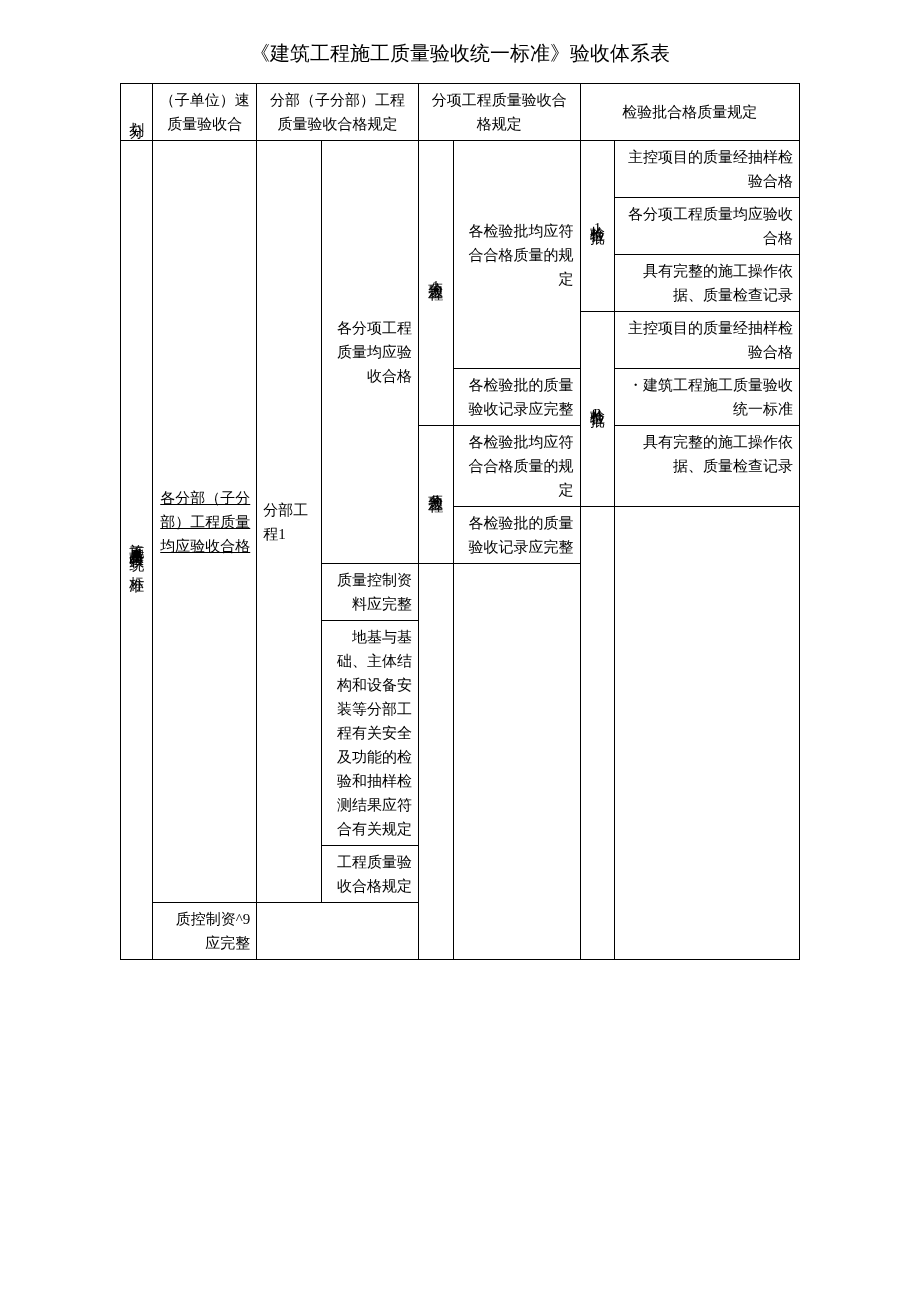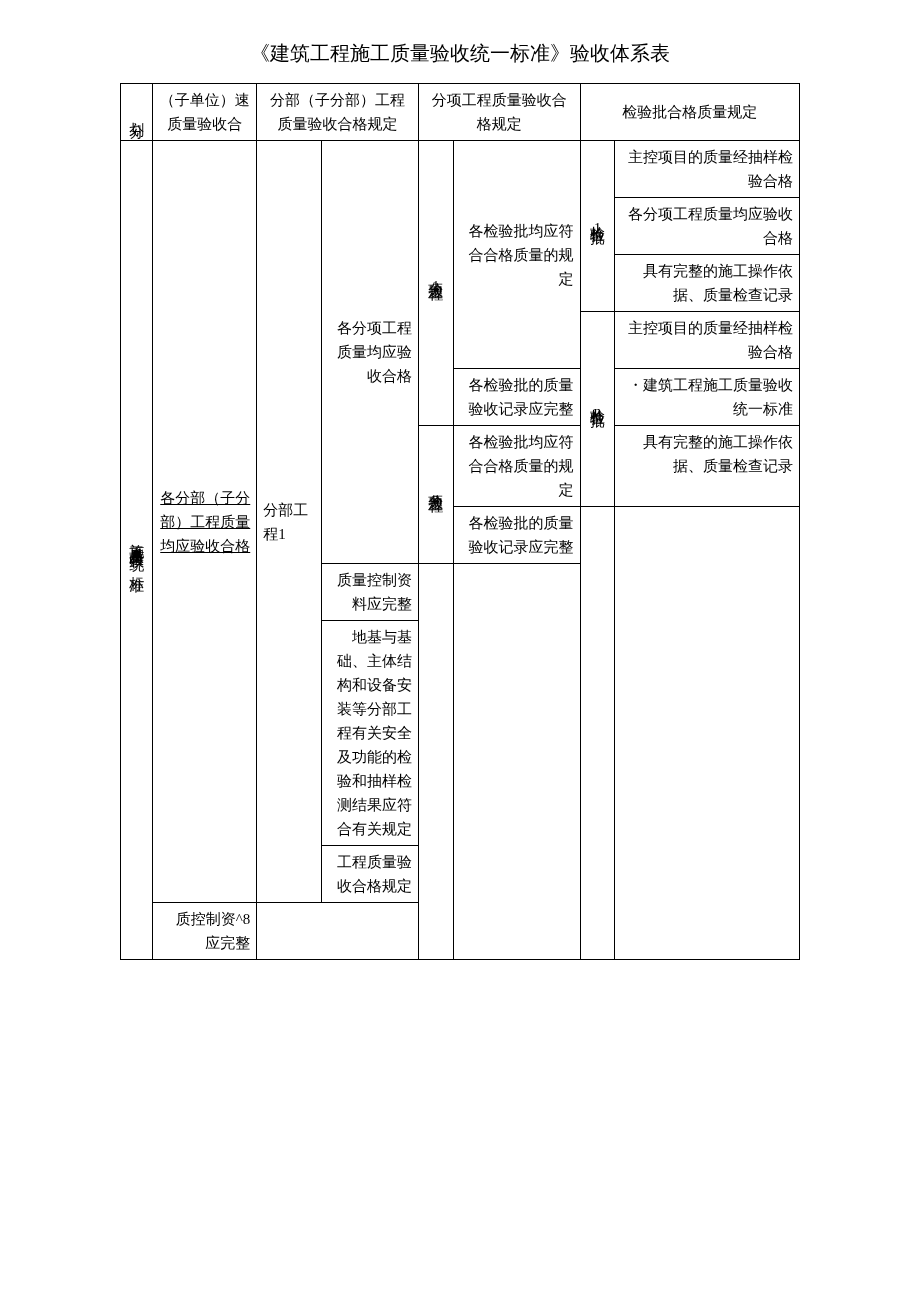--- a/index.html
+++ b/index.html
@@ -124,17 +124,17 @@
 
     <tr>
       <td style="height:190px;font-family:Liberation Serif, serif;">地基与基础、主体结构和设备安装等分部工程有关安全及功能的检验和抽样检测结果应符合有关规定</td>
     </tr>
 
     <tr>
       <td>工程质量验收合格规定</td>
     </tr>
 
     <tr>
-      <td>质控制资^8 应完整</td>
+      <td>质控制资^9 应完整</td>
       <td colspan="2" style="border-top:1px solid #000;"></td>
     </tr>
   </tbody>
 </table>
 
 </body></html>

